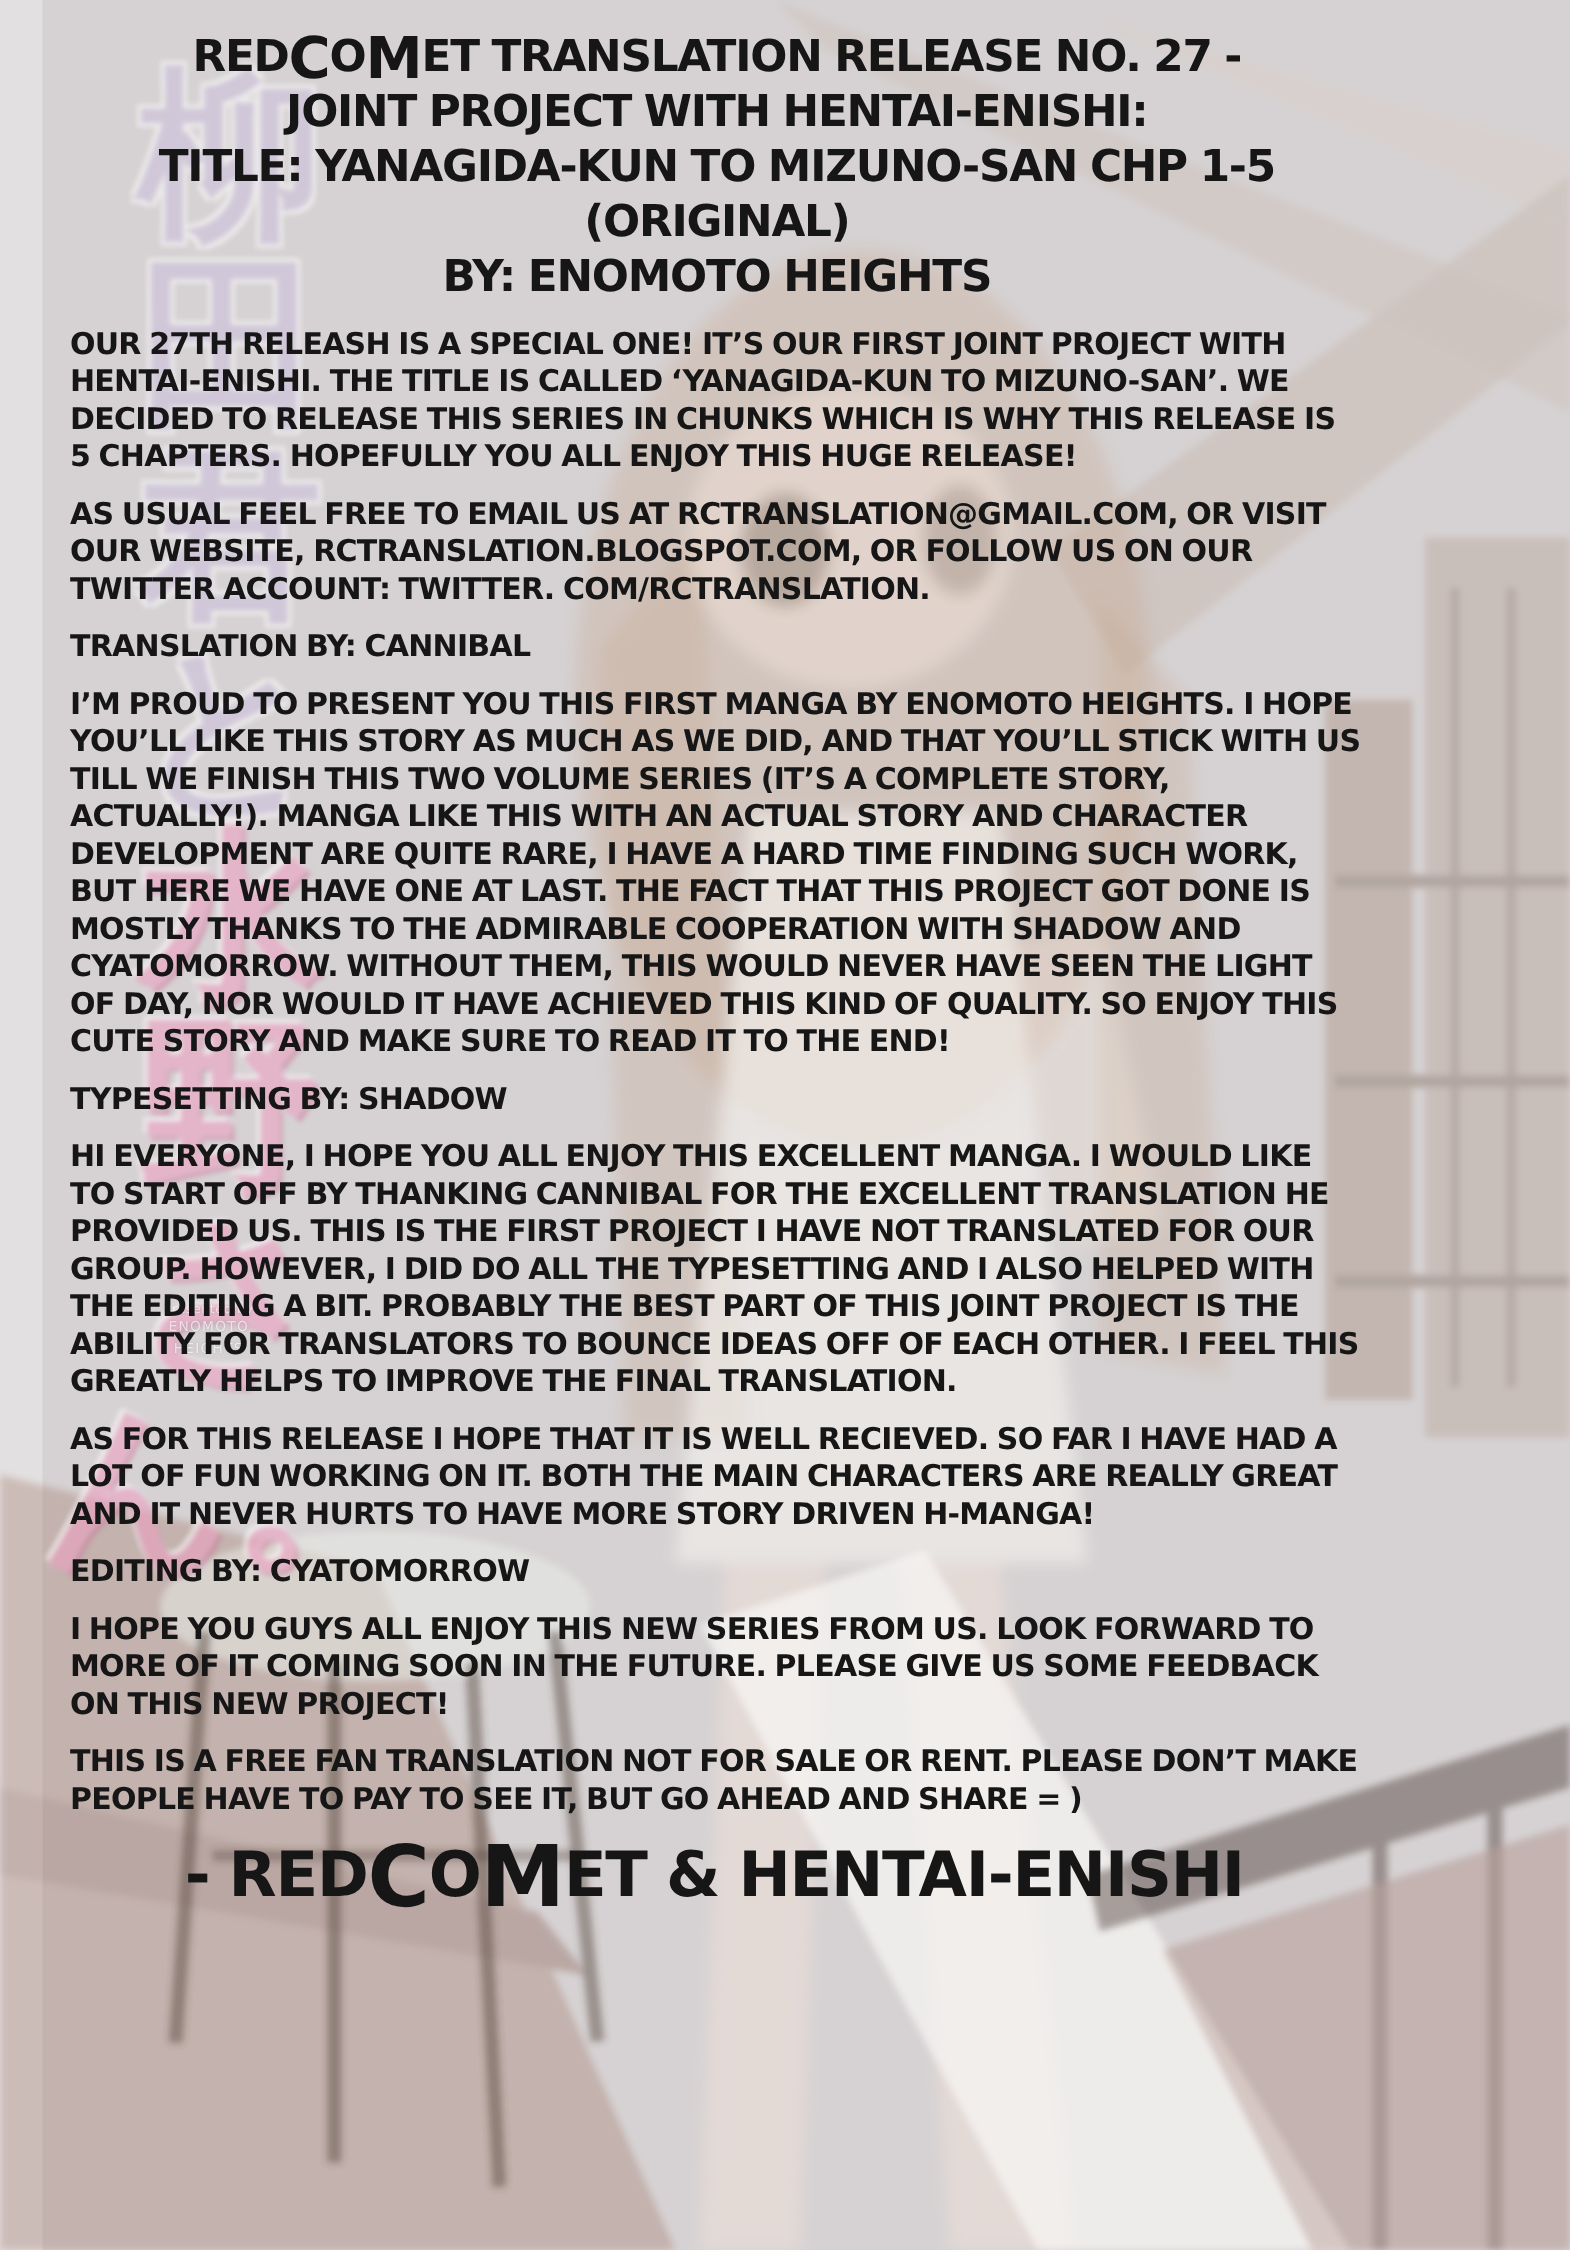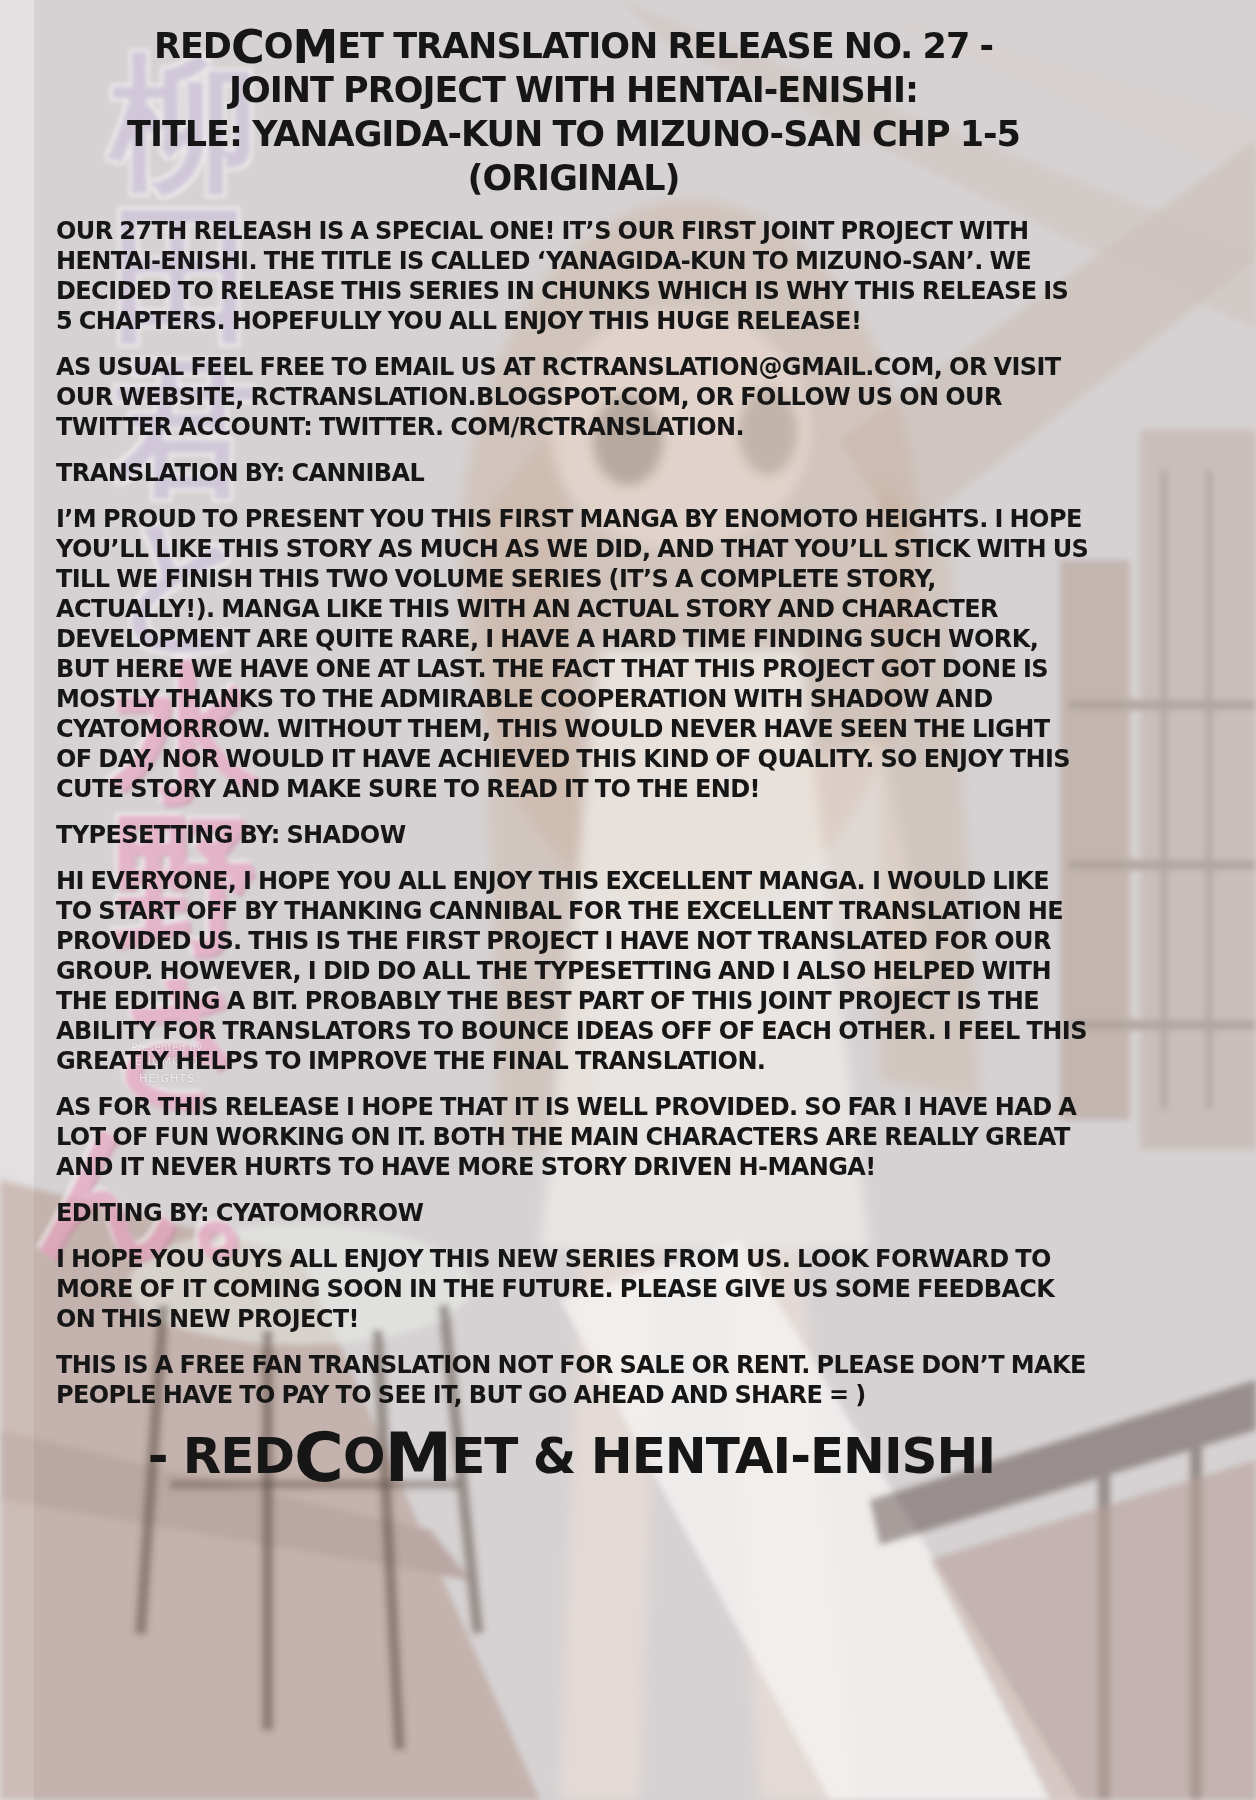--- a/index.html
+++ b/index.html
@@ -150,31 +150,32 @@
     <div class="st1">ENOMOTO</div>
     <div class="st2">HEIGHTS</div>
   </div>
 
   <div class="content">
 
     <div class="hdr">
       <div><span>RED</span><span class="big">C</span><span>O</span><span class="big">M</span><span>ET TRANSLATION RELEASE NO. 27 -</span></div>
       <div>JOINT PROJECT WITH HENTAI-ENISHI:</div>
       <div>TITLE: YANAGIDA-KUN TO MIZUNO-SAN CHP 1-5 (ORIGINAL)</div>
+      <div>BY: ENOMOTO HEIGHTS</div>
     </div>
 
     <p class="blk m-p1">OUR 27TH RELEASH IS A SPECIAL ONE! IT’S OUR FIRST JOINT PROJECT WITH HENTAI-ENISHI. THE TITLE IS CALLED ‘YANAGIDA-KUN TO MIZUNO-SAN’. WE DECIDED TO RELEASE THIS SERIES IN CHUNKS WHICH IS WHY THIS RELEASE IS 5 CHAPTERS. HOPEFULLY YOU ALL ENJOY THIS HUGE RELEASE!</p>
     <p class="blk m-p2">AS USUAL FEEL FREE TO EMAIL US AT RCTRANSLATION@GMAIL.COM, OR VISIT OUR WEBSITE, RCTRANSLATION.BLOGSPOT.COM, OR FOLLOW US ON OUR TWITTER ACCOUNT: TWITTER. COM/RCTRANSLATION.</p>
 
     <p class="blk m-h1">TRANSLATION BY: CANNIBAL</p>
     <p class="blk m-p3">I’M PROUD TO PRESENT YOU THIS FIRST MANGA BY ENOMOTO HEIGHTS. I HOPE YOU’LL LIKE THIS STORY AS MUCH AS WE DID, AND THAT YOU’LL STICK WITH US TILL WE FINISH THIS TWO VOLUME SERIES (IT’S A COMPLETE STORY, ACTUALLY!). MANGA LIKE THIS WITH AN ACTUAL STORY AND CHARACTER DEVELOPMENT ARE QUITE RARE, I HAVE A HARD TIME FINDING SUCH WORK, BUT HERE WE HAVE ONE AT LAST. THE FACT THAT THIS PROJECT GOT DONE IS MOSTLY THANKS TO THE ADMIRABLE COOPERATION WITH SHADOW AND CYATOMORROW. WITHOUT THEM, THIS WOULD NEVER HAVE SEEN THE LIGHT OF DAY, NOR WOULD IT HAVE ACHIEVED THIS KIND OF QUALITY. SO ENJOY THIS CUTE STORY AND MAKE SURE TO READ IT TO THE END!</p>
 
     <p class="blk m-h2">TYPESETTING BY: SHADOW</p>
     <p class="blk m-p4">HI EVERYONE, I HOPE YOU ALL ENJOY THIS EXCELLENT MANGA. I WOULD LIKE TO START OFF BY THANKING CANNIBAL FOR THE EXCELLENT TRANSLATION HE PROVIDED US. THIS IS THE FIRST PROJECT I HAVE NOT TRANSLATED FOR OUR GROUP. HOWEVER, I DID DO ALL THE TYPESETTING AND I ALSO HELPED WITH THE EDITING A BIT. PROBABLY THE BEST PART OF THIS JOINT PROJECT IS THE ABILITY FOR TRANSLATORS TO BOUNCE IDEAS OFF OF EACH OTHER. I FEEL THIS GREATLY HELPS TO IMPROVE THE FINAL TRANSLATION.</p>
-    <p class="blk m-p5">AS FOR THIS RELEASE I HOPE THAT IT IS WELL PROVIDED. SO FAR I HAVE HAD A LOT OF FUN WORKING ON IT. BOTH THE MAIN CHARACTERS ARE REALLY GREAT AND IT NEVER HURTS TO HAVE MORE STORY DRIVEN H-MANGA!</p>
+    <p class="blk m-p5">AS FOR THIS RELEASE I HOPE THAT IT IS WELL RECIEVED. SO FAR I HAVE HAD A LOT OF FUN WORKING ON IT. BOTH THE MAIN CHARACTERS ARE REALLY GREAT AND IT NEVER HURTS TO HAVE MORE STORY DRIVEN H-MANGA!</p>
     <p class="blk m-h3">EDITING BY: CYATOMORROW</p>
 
     <p class="blk m-p6">I HOPE YOU GUYS ALL ENJOY THIS NEW SERIES FROM US. LOOK FORWARD TO MORE OF IT COMING SOON IN THE FUTURE. PLEASE GIVE US SOME FEEDBACK ON THIS NEW PROJECT!</p>
     <p class="blk m-p7">THIS IS A FREE FAN TRANSLATION NOT FOR SALE OR RENT. PLEASE DON’T MAKE PEOPLE HAVE TO PAY TO SEE IT, BUT GO AHEAD AND SHARE = )</p>
 
     <div class="sig"><span>- RED</span><span class="big">C</span><span>O</span><span class="big">M</span><span>ET</span><span> &amp; HENTAI-ENISHI</span></div>
 
   </div>
 </div>
 

